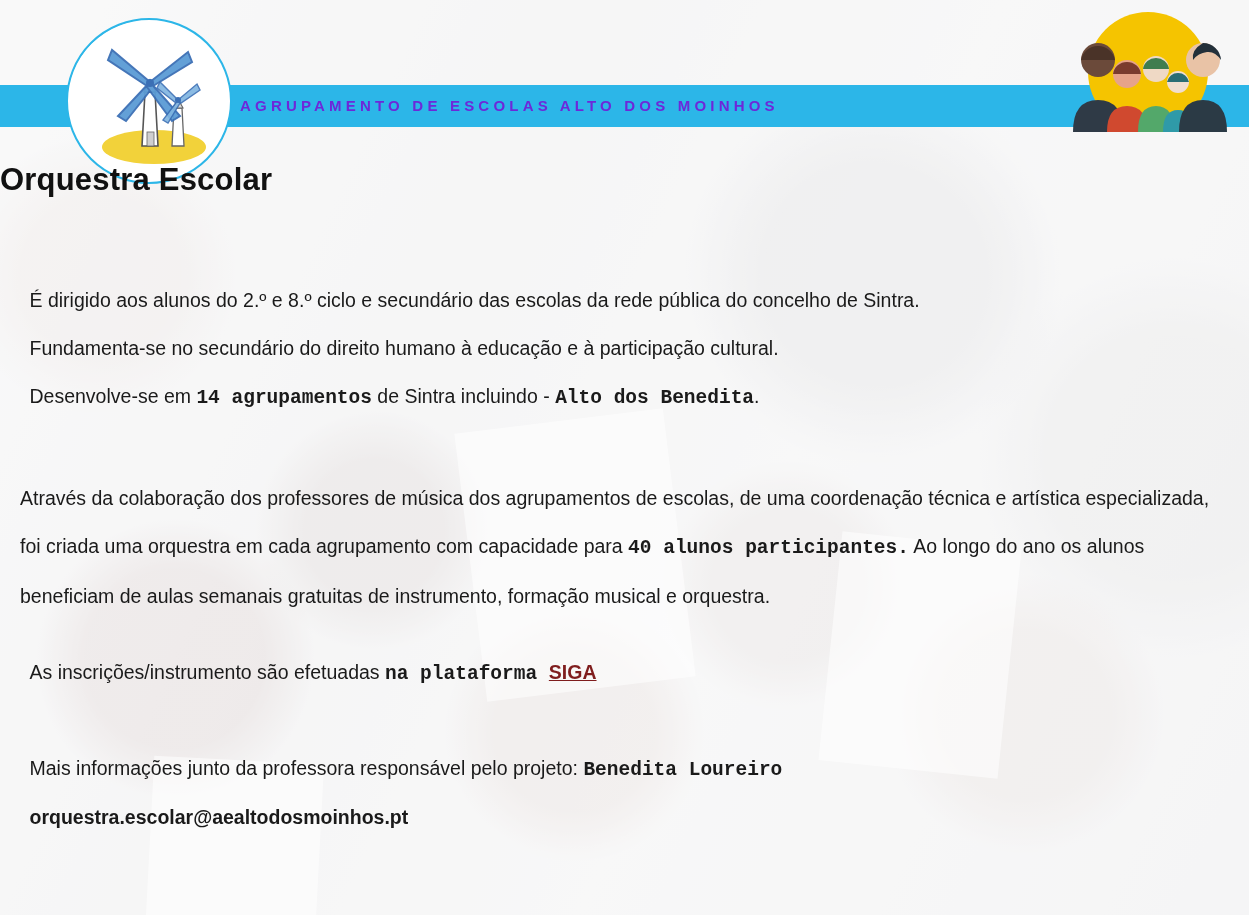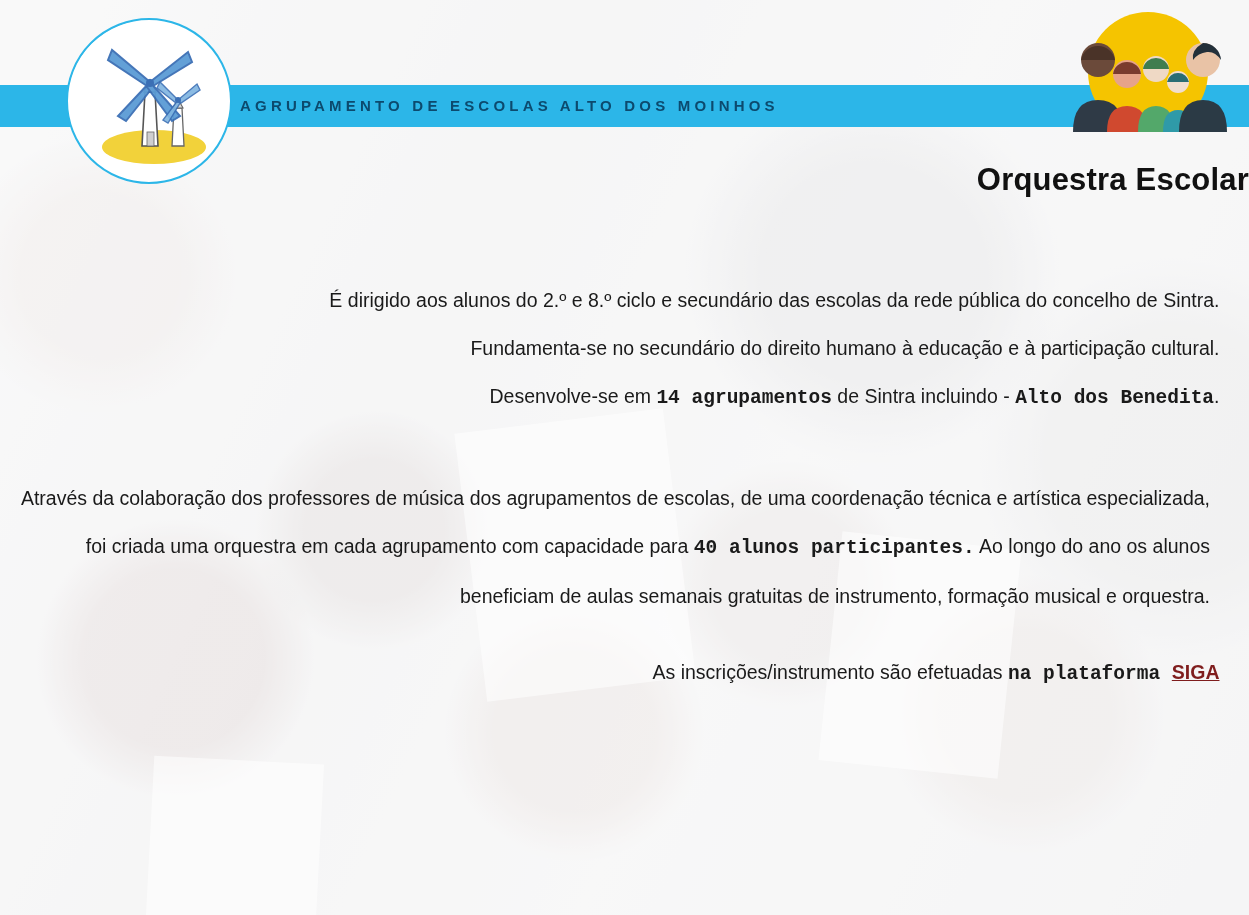--- a/index.html
+++ b/index.html
@@ -61,21 +61,21 @@
     height: 42px;
     background: #2cb6e8;
     z-index: 3;
   }
   .header-band-text {
     position: absolute;
     left: 240px;
     top: 85px;
     height: 42px;
     line-height: 42px;
-    color: #0c4a6e;
+    color: #6d28d9;
     font-size: 15px;
     font-weight: bold;
     letter-spacing: 4.2px;
     z-index: 4;
     white-space: nowrap;
   }
 
   
   .logo {
     position: absolute;
@@ -102,21 +102,21 @@
   }
   .people svg { display: block; }
 
   
   .content {
     position: absolute;
     left: 0;
     top: 140px;
     width: 1249px;
     z-index: 6;
-    text-align: right;
+    text-align: left;
     color: #111111;
   }
   .title {
     font-size: 31px;
     font-weight: bold;
     margin: 22px 0 0 0;
     letter-spacing: 0.2px;
   }
 
   .para {
@@ -236,15 +236,21 @@
     </div>
 
     <div class="para block-2">
       <span>Através da colaboração dos professores de música dos agrupamentos de escolas, de uma coordenação técnica e artística especializada, foi criada uma orquestra em cada agrupamento com capacidade para </span><b>40 alunos participantes.</b><span> Ao longo do ano os alunos beneficiam de aulas semanais gratuitas de instrumento, formação musical e orquestra.</span>
     </div>
 
     <div class="para block-3">
       <span>As inscrições/instrumento  são efetuadas </span><b>na plataforma </b><a class="siga-link" href="#">SIGA</a>
     </div>
 
+    <div class="para block-4">
+      <div>
+        <span>Mais informações junto da professora responsável pelo projeto: </span><b>Benedita Loureiro</b>
+      </div>
+      <div class="email">orquestra.escolar@aealtodosmoinhos.pt</div>
+    </div>
 
   </div>
 </div>
 
 </body></html>

